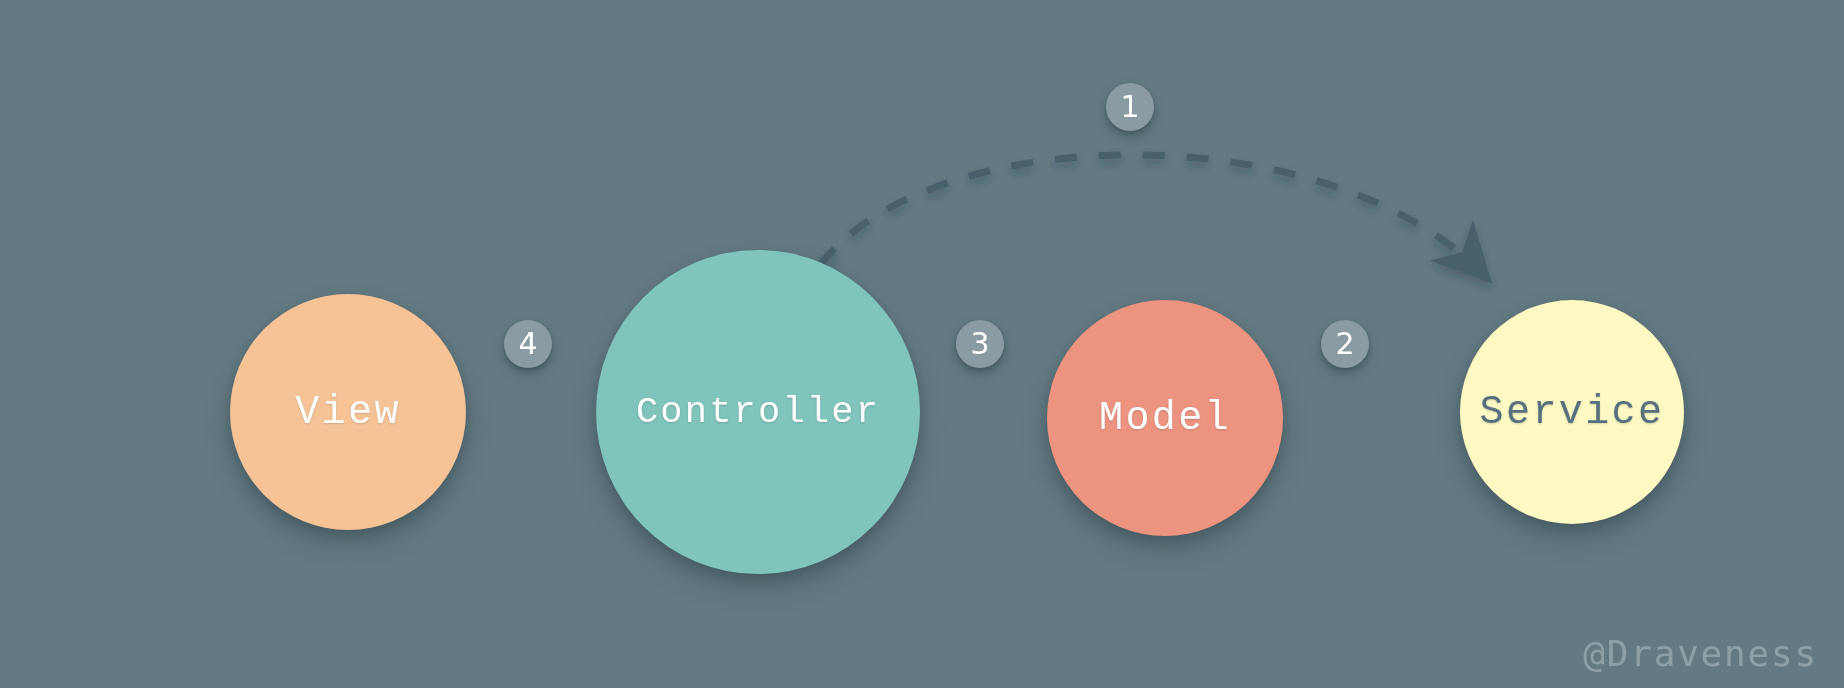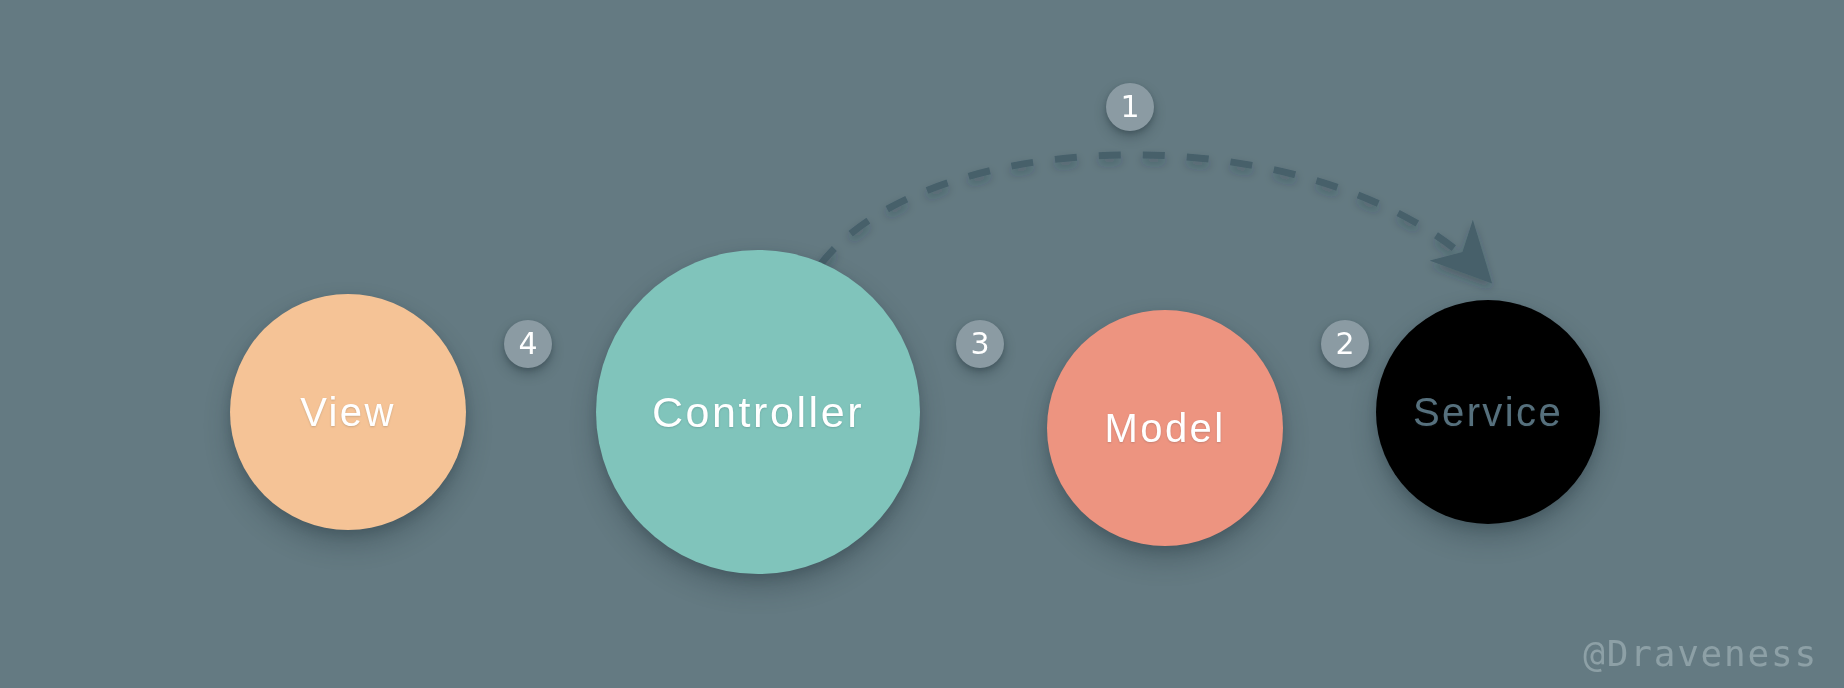--- a/index.html
+++ b/index.html
@@ -29,21 +29,21 @@
   .node-circle {
     position: absolute;
     border-radius: 50%;
     display: flex;
     align-items: center;
     justify-content: center;
     box-shadow: 0 14px 26px rgba(30, 46, 54, 0.30),
                 0 4px 10px rgba(30, 46, 54, 0.18);
   }
   .node-label {
-    font-family: Liberation Sans, sans-serif;
+    font-family: Liberation Mono, monospace;
     letter-spacing: 0.06em;
     white-space: nowrap;
     text-shadow: 0 1px 2px rgba(40, 58, 66, 0.20);
   }
   .badge-circle {
     position: absolute;
     border-radius: 50%;
     display: flex;
     align-items: center;
     justify-content: center;
@@ -103,28 +103,28 @@
     <g filter="url(#soft-drop)">
       <path d="M 820 265 C 930 120, 1330 112, 1487 278" fill="none" stroke="#46606b" stroke-width="7" stroke-dasharray="22 22" stroke-linecap="butt" marker-end="url(#arrow-curve)"></path>
     </g>
   </svg>
 
   <div class="node-circle" style="left:230px; top:294px; width:236px; height:236px; background:#f5c396;">
     <span class="node-label" style="font-size:40px; color:#ffffff;">View</span>
   </div>
 
   <div class="node-circle" style="left:596px; top:250px; width:324px; height:324px; background:#80c4bb;">
-    <span class="node-label" style="font-size:43px; color:#ffffff;">Controller</span>
+    <span class="node-label" style="font-size:37px; color:#ffffff;">Controller</span>
   </div>
 
-  <div class="node-circle" style="left:1047px; top:310px; width:236px; height:236px; background:#ed9480;">
+  <div class="node-circle" style="left:1047px; top:300px; width:236px; height:236px; background:#ed9480;">
     <span class="node-label" style="font-size:40px; color:#ffffff;">Model</span>
   </div>
 
-  <div class="node-circle" style="left:1376px; top:300px; width:224px; height:224px; background:#000000;">
+  <div class="node-circle" style="left:1460px; top:300px; width:224px; height:224px; background:#fef9c3;">
     <span class="node-label" style="font-size:40px; color:#56707d;">Service</span>
   </div>
 
   <div class="badge-circle" style="left:1106px; top:83px; width:48px; height:48px; background:#8b9ba3;">
     <span class="badge-label">1</span>
   </div>
 
   <div class="badge-circle" style="left:1321px; top:320px; width:48px; height:48px; background:#8b9ba3;">
     <span class="badge-label">2</span>
   </div>

